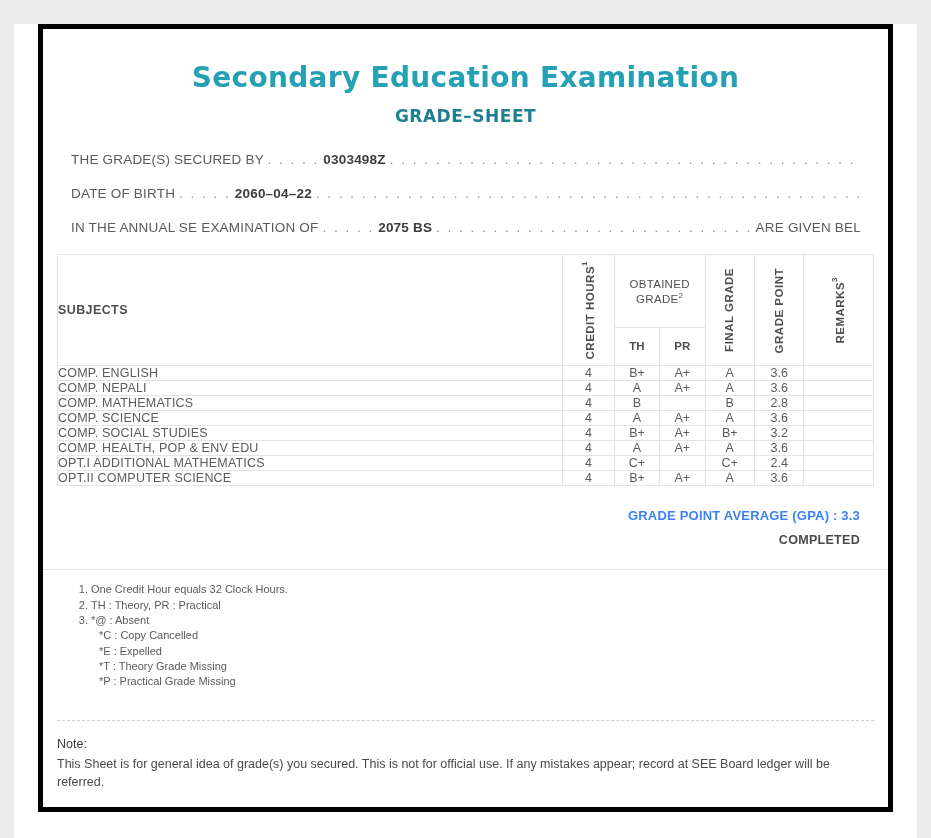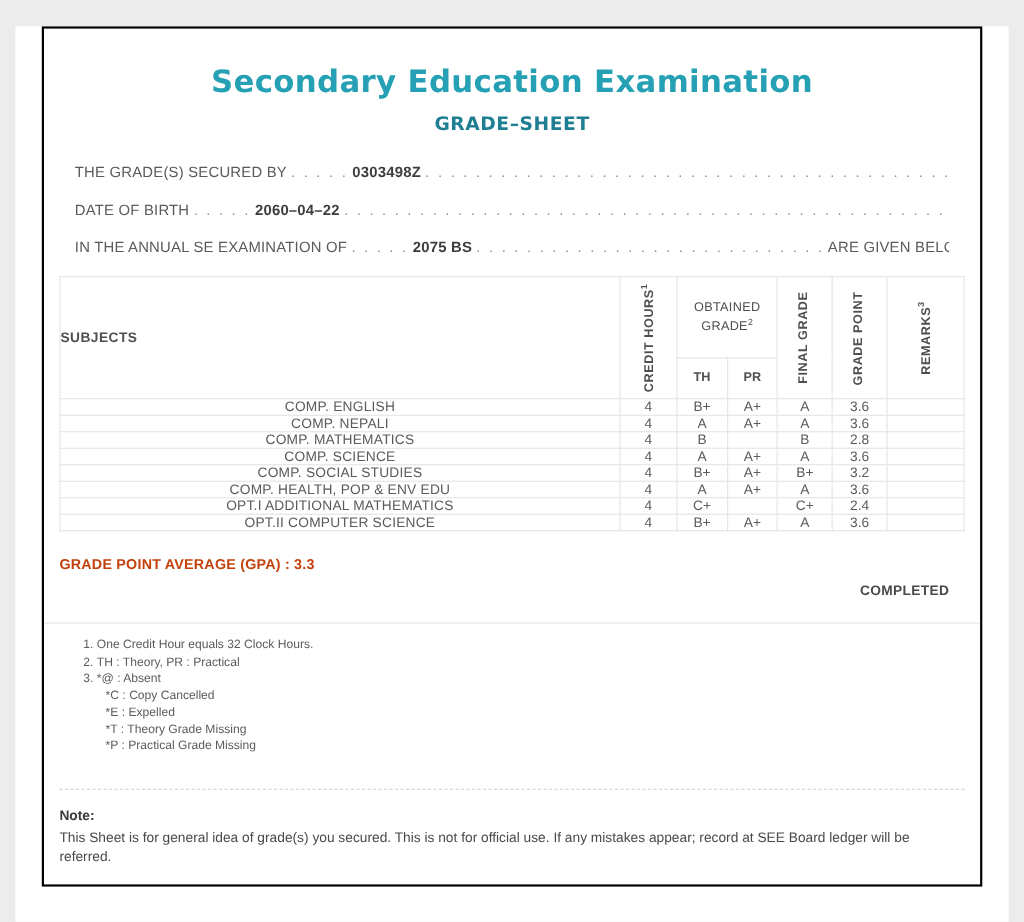--- a/index.html
+++ b/index.html
@@ -15,21 +15,21 @@
   }
   .page {
     background: #ffffff;
     margin: 0 auto;
     width: 855px;
     min-height: 838px;
     padding: 0 24px;
     box-sizing: content-box;
   }
   .sheet {
-    border: 2px solid #000000;
+    border: 5px solid #000000;
     margin-top: 24px;
     padding: 0;
     background: #fff;
   }
   .inner {
     padding: 18px 14px 10px 14px;
   }
   .title {
     text-align: center;
     color: #25a0b4;
@@ -116,37 +116,37 @@
     letter-spacing: 0.3px;
   }
   .og-sub {
     font-weight: bold;
     font-size: 11.5px;
     color: #4f4f4f;
     padding: 4px 0 5px 0;
     text-align: center;
   }
   td.subject {
-    text-align: center;
+    text-align: left;
     padding: 5px 12px;
     font-size: 12.5px;
     color: #5b5b5b;
     letter-spacing: 0.2px;
   }
   td.num {
     text-align: center;
     padding: 5px 0;
     font-size: 12.5px;
     color: #5b5b5b;
   }
   .gpa-row {
-    text-align: left;
+    text-align: right;
     font-weight: bold;
     font-size: 13px;
-    color: #c2410c;
+    color: #3b82f6;
     padding: 22px 14px 0 0;
     letter-spacing: 0.2px;
   }
   .completed-row {
     text-align: right;
     font-weight: bold;
     font-size: 12.5px;
     color: #4a4a4a;
     padding: 10px 14px 12px 0;
     letter-spacing: 0.3px;
@@ -175,21 +175,21 @@
     border-top: 1px dashed #cfcfcf;
     margin: 18px 14px 0 14px;
   }
   .footnote {
     margin: 14px 14px 16px 14px;
     font-size: 12.5px;
     color: #4a4a4a;
     line-height: 1.45;
   }
   .footnote .note-label {
-    font-weight: bold;
+    font-weight: normal;
     color: #3a3a3a;
     display: block;
     margin-bottom: 2px;
   }
   sup { font-size: 8px; vertical-align: super; }
 </style>
 </head>
 <body>
 
 <div class="page">

